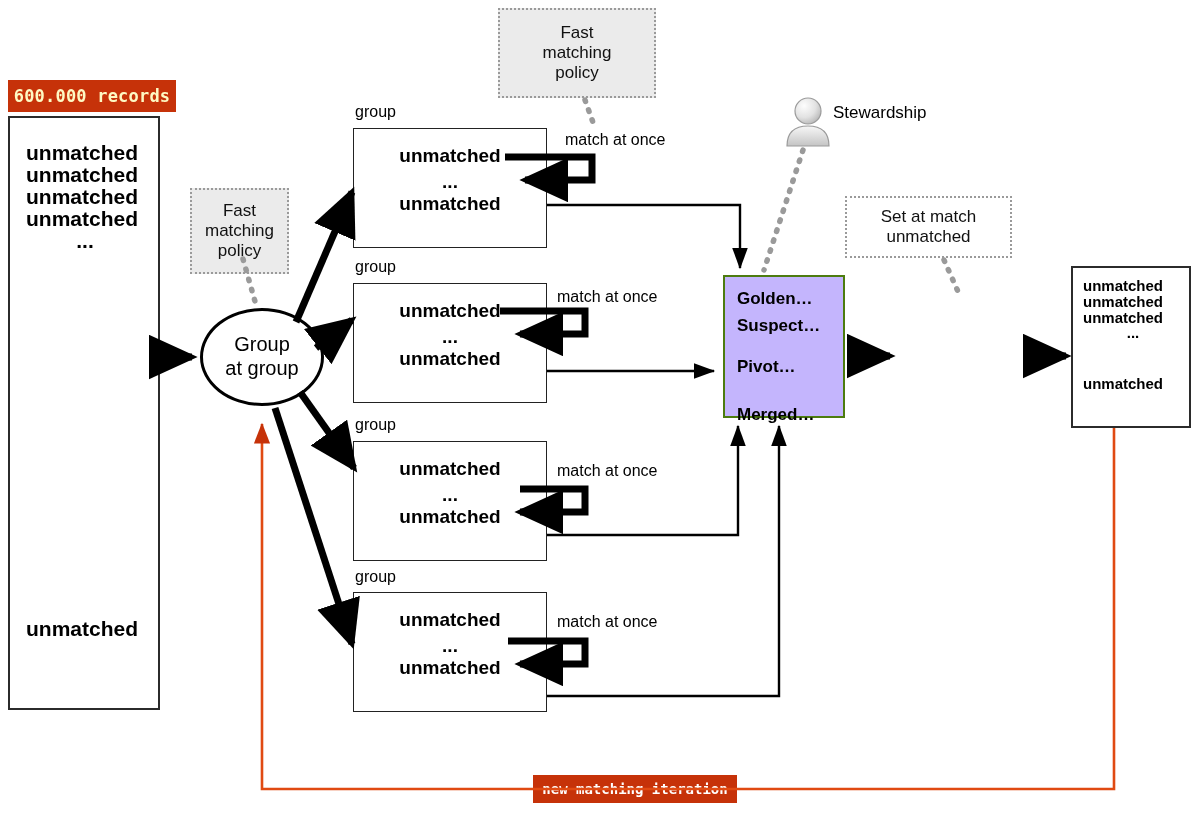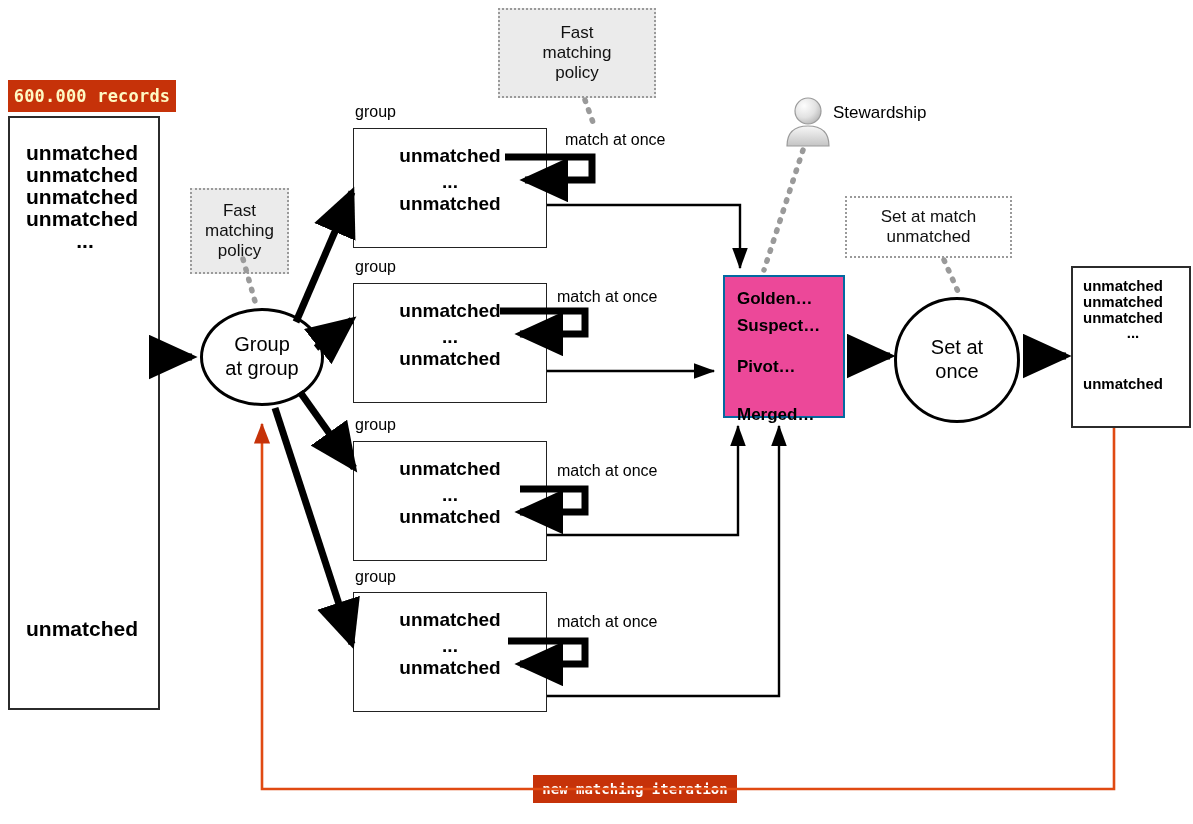--- a/index.html
+++ b/index.html
@@ -27,21 +27,21 @@
     font-size:17px;color:#111;line-height:1.18;
   }
   .policy.plain{background:#fff;border:2px dotted #9a9a9a;}
 
   .circlenode{
     position:absolute;border:3.5px solid #000;border-radius:50%;background:#fff;
     display:flex;align-items:center;justify-content:center;text-align:center;
     font-size:20px;color:#000;line-height:1.18;box-sizing:border-box;
   }
 
-  .statebox{position:absolute;border:2px solid #0369a1;background:#ec4899;box-sizing:border-box;}
+  .statebox{position:absolute;border:2px solid #4d7c0f;background:#c4b5fd;box-sizing:border-box;}
   .statebox .row{position:absolute;left:12px;font-weight:bold;font-size:17px;color:#000;}
 
   .matchlabel{position:absolute;font-size:16px;color:#000;white-space:nowrap;}
   .stewlabel{position:absolute;font-size:17px;color:#000;white-space:nowrap;}
 
   .iterbadge{position:absolute;background:#C63209;color:#fff;
     font-family:"DejaVu Sans Mono",monospace;font-weight:bold;font-size:14px;
     display:flex;align-items:center;justify-content:center;}
 </style>
 </head>
@@ -128,26 +128,20 @@
 
   <div class="stewlabel" style="left:833px;top:103px;">Stewardship</div>
 
   <div class="policy plain" style="left:845px;top:196px;width:167px;height:62px;">
     <div>
       <div>Set at match</div>
       <div>unmatched</div>
     </div>
   </div>
 
-  <div class="circlenode" style="left:894px;top:297px;width:126px;height:126px;">
-    <div>
-      <div>Set at</div>
-      <div>once</div>
-    </div>
-  </div>
 
 
   <div class="panel" style="left:1071px;top:266px;width:120px;height:162px;">
     <div class="lines" style="left:10px;top:10px;">
       <div class="rec" style="font-size:15px;">unmatched</div>
       <div class="rec" style="font-size:15px;">unmatched</div>
       <div class="rec" style="font-size:15px;">unmatched</div>
       <div class="rec" style="font-size:15px;text-align:center;width:100px;">...</div>
     </div>
     <div class="rec" style="position:absolute;left:10px;top:108px;font-size:15px;">unmatched</div>

